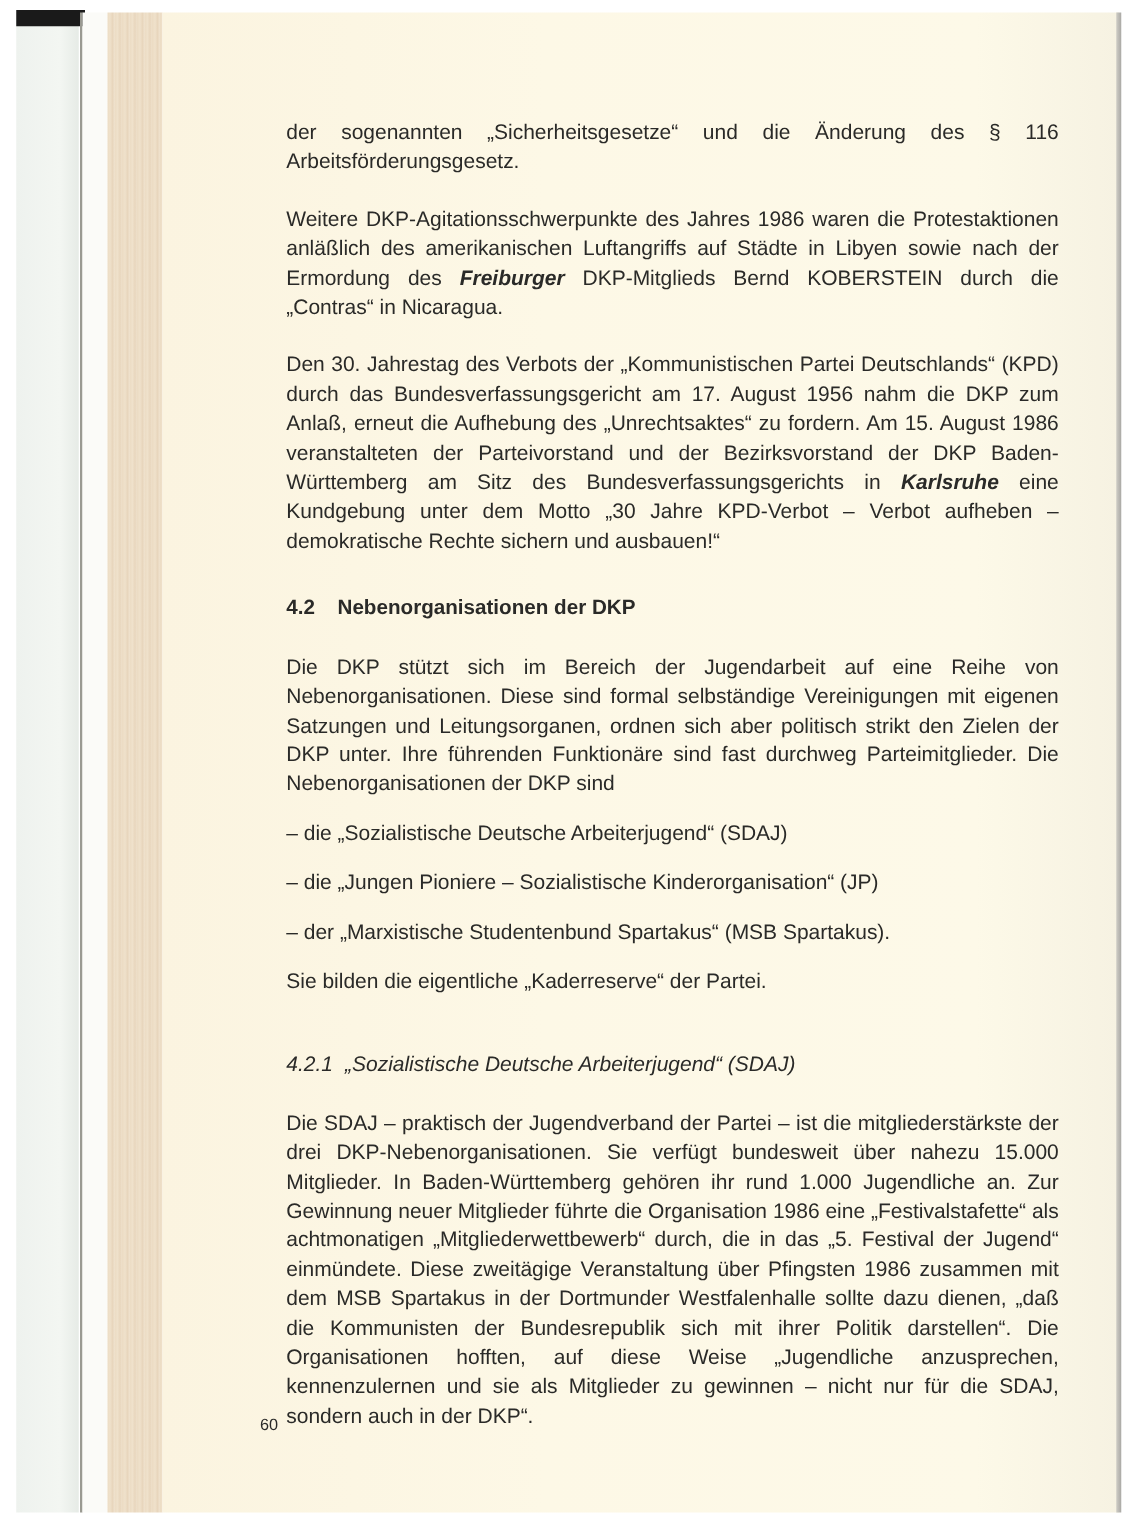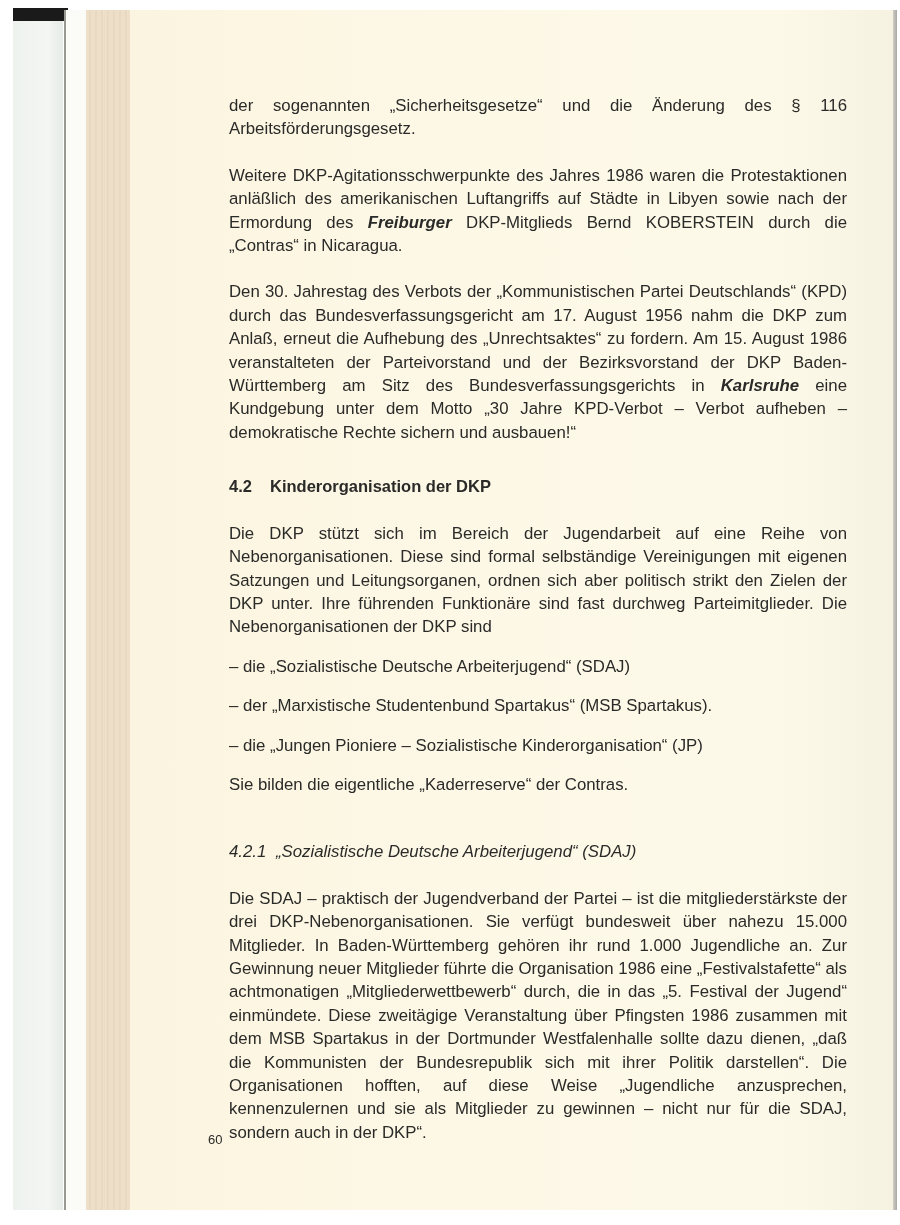--- a/index.html
+++ b/index.html
@@ -47,31 +47,31 @@
   <div class="page"></div>
   <div class="right-edge"></div>
 
   <div class="content">
     <p>der sogenannten „Sicherheitsgesetze“ und die Änderung des § 116 Arbeitsförderungsgesetz.</p>
 
     <p class="gap-para"><span>Weitere DKP-Agitationsschwerpunkte des Jahres 1986 waren die Protestaktionen anläßlich des amerikanischen Luftangriffs auf Städte in Libyen sowie nach der Ermordung des </span><b>Freiburger</b><span> DKP-Mitglieds Bernd KOBERSTEIN durch die „Contras“ in Nicaragua.</span></p>
 
     <p class="gap-para"><span>Den 30. Jahrestag des Verbots der „Kommunistischen Partei Deutschlands“ (KPD) durch das Bundesverfassungsgericht am 17. August 1956 nahm die DKP zum Anlaß, erneut die Aufhebung des „Unrechtsaktes“ zu fordern. Am 15. August 1986 veranstalteten der Parteivorstand und der Bezirksvorstand der DKP Baden-Württemberg am Sitz des Bundesverfassungsgerichts in </span><b>Karlsruhe</b><span> eine Kundgebung unter dem Motto „30 Jahre KPD-Verbot – Verbot aufheben – demokratische Rechte sichern und ausbauen!“</span></p>
 
-    <p class="heading"><span class="num">4.2</span><span>Kinderorganisation der DKP</span></p>
+    <p class="heading"><span class="num">4.2</span><span>Nebenorganisationen der DKP</span></p>
 
     <p class="gap-para">Die DKP stützt sich im Bereich der Jugendarbeit auf eine Reihe von Nebenorganisationen. Diese sind formal selbständige Vereinigungen mit eigenen Satzungen und Leitungsorganen, ordnen sich aber politisch strikt den Zielen der DKP unter. Ihre führenden Funktionäre sind fast durchweg Parteimitglieder. Die Nebenorganisationen der DKP sind</p>
 
     <div class="list" style="margin-top:14px;">
       <p class="list-item">– die „Sozialistische Deutsche Arbeiterjugend“ (SDAJ)</p>
+      <p class="list-item">– die „Jungen Pioniere – Sozialistische Kinderorganisation“ (JP)</p>
       <p class="list-item">– der „Marxistische Studentenbund Spartakus“ (MSB Spartakus).</p>
-      <p class="list-item">– die „Jungen Pioniere – Sozialistische Kinderorganisation“ (JP)</p>
     </div>
 
-    <p style="margin-top:14px;">Sie bilden die eigentliche „Kaderreserve“ der Contras.</p>
+    <p style="margin-top:14px;">Sie bilden die eigentliche „Kaderreserve“ der Partei.</p>
 
     <p class="subheading"><span class="num">4.2.1</span><span>„Sozialistische Deutsche Arbeiterjugend“ (SDAJ)</span></p>
 
     <p class="gap-para">Die SDAJ – praktisch der Jugendverband der Partei – ist die mitgliederstärkste der drei DKP-Nebenorganisationen. Sie verfügt bundesweit über nahezu 15.000 Mitglieder. In Baden-Württemberg gehören ihr rund 1.000 Jugendliche an. Zur Gewinnung neuer Mitglieder führte die Organisation 1986 eine „Festivalstafette“ als achtmonatigen „Mitgliederwettbewerb“ durch, die in das „5. Festival der Jugend“ einmündete. Diese zweitägige Veranstaltung über Pfingsten 1986 zusammen mit dem MSB Spartakus in der Dortmunder Westfalenhalle sollte dazu dienen, „daß die Kommunisten der Bundesrepublik sich mit ihrer Politik darstellen“. Die Organisationen hofften, auf diese Weise „Jugendliche anzusprechen, kennenzulernen und sie als Mitglieder zu gewinnen – nicht nur für die SDAJ, sondern auch in der DKP“.</p>
   </div>
 
   <div class="page-number">60</div>
 </div>
 
 </body></html>

